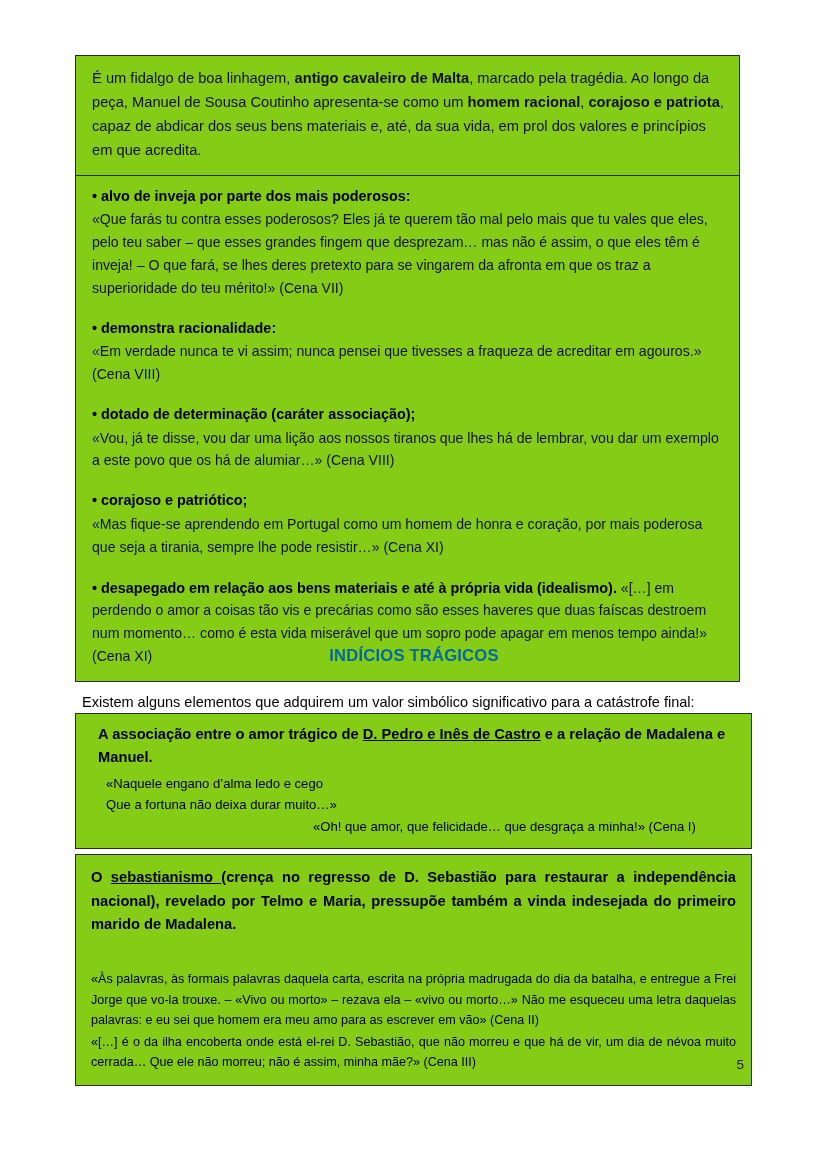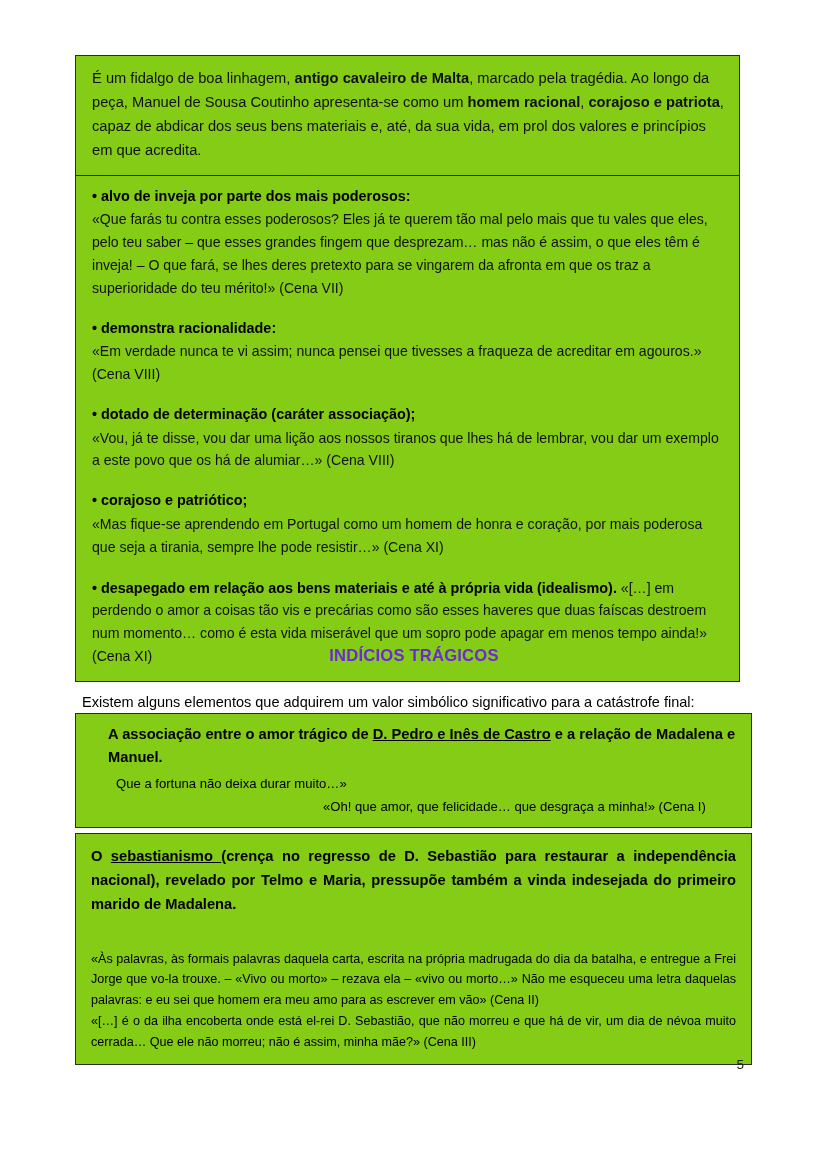--- a/index.html
+++ b/index.html
@@ -77,42 +77,42 @@
   
   #section-heading {
     position: absolute;
     left: 0;
     top: 646px;
     width: 828px;
     text-align: center;
     font-weight: bold;
     font-size: 16.6px;
     letter-spacing: 0.2px;
-    color: #6d28d9;
+    color: #0369a1;
   }
 
   #intro-line {
     position: absolute;
     left: 82px;
     top: 692px;
     width: 680px;
     font-size: 14.5px;
     line-height: 1.5;
   }
 
   
   #group-two {
     position: absolute;
     left: 75px;
     top: 713px;
     width: 677px;
   }
 
   #box-association {
-    padding: 9px 14px 10px 32px;
+    padding: 9px 14px 10px 22px;
   }
   .assoc-head {
     font-weight: bold;
     font-size: 14.7px;
     line-height: 1.58;
     margin-bottom: 5px;
   }
   .assoc-verse {
     font-size: 13.1px;
     line-height: 1.56;
@@ -189,20 +189,21 @@
 
   <div id="section-heading">INDÍCIOS TRÁGICOS</div>
 
   <div id="intro-line"><span>Existem alguns elementos que adquirem um valor simbólico significativo para a </span><span style="font-weight: normal; text-align: center;">catástrofe final</span><span>:</span></div>
 
   <div id="group-two">
 
     <div class="box" id="box-association">
       <div class="assoc-head"><span style="font-weight: bold;">A associação entre o amor trágico de </span><span style="font-weight: bold; text-decoration: underline;">D. Pedro e Inês de Castro</span><span style="font-weight: bold;"> e a relação de Madalena e Manuel.</span></div>
       <div>
+          <div class="assoc-verse">«Naquele engano d’alma ledo e cego</div>
           <div class="assoc-verse">Que a fortuna não deixa durar muito…»</div>
         </div>
       <div class="assoc-verse-indent">«Oh! que amor, que felicidade… que desgraça a minha!» (Cena I)</div>
     </div>
 
     <div class="box" id="box-sebastianismo">
       <div class="seb-head"><span style="font-weight: bold;">O </span><span style="font-weight: bold; text-decoration: underline;">sebastianismo </span><span style="font-weight: bold;">(crença no regresso de D. Sebastião para restaurar a independência nacional), revelado por Telmo e Maria, pressupõe também a vinda indesejada do primeiro marido de Madalena.</span></div>
       <div>
           <div class="seb-quote">«Às palavras, às formais palavras daquela carta, escrita na própria madrugada do dia da batalha, e entregue a Frei Jorge que vo-la trouxe. – «Vivo ou morto» – rezava ela – «vivo ou morto…» Não me esqueceu uma letra daquelas palavras: e eu sei que homem era meu amo para as escrever em vão» (Cena II)</div>
           <div class="seb-quote">«[…] é o da ilha encoberta onde está el-rei D. Sebastião, que não morreu e que há de vir, um dia de  névoa muito cerrada… Que ele não morreu; não é assim, minha mãe?» (Cena III)</div>

